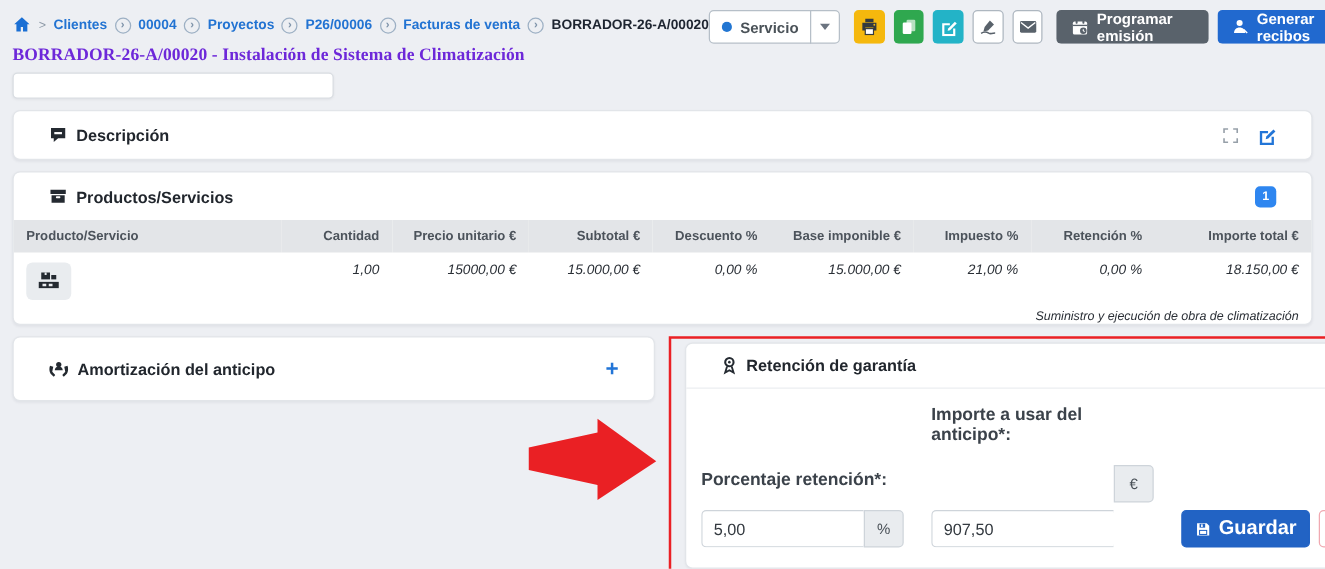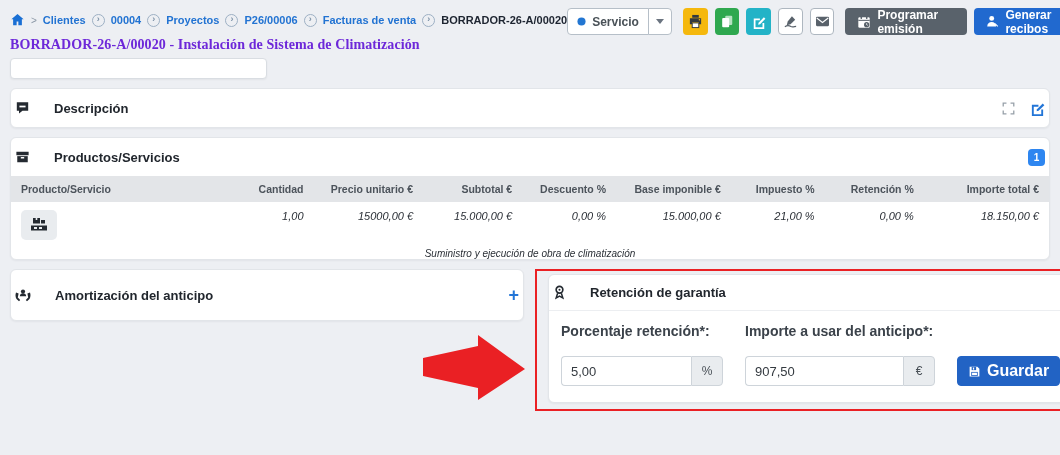--- a/index.html
+++ b/index.html
@@ -41,32 +41,32 @@
   .btn-dark   { background:#59626b; color:#fff; padding:0 11px; gap:6px; font-weight:bold; }
   .btn-blue   { background:#2169cf; color:#fff; padding:0 11px; gap:6px; font-weight:bold; }
 
   .page-title { font-size:14px; font-weight:bold; color:#6d28d9; margin:2px 0 5px; letter-spacing:.1px;font-family:Liberation Serif, serif; }
   .empty-box { width:257px; height:21px; background:#fff; border:1px solid #d9dde2;
     border-radius:4px; box-shadow:0 1px 2px rgba(0,0,0,.05); margin-bottom:9px; }
 
   
   .card { background:#fff; border:1px solid #e2e5e9; border-radius:6px;
     box-shadow:0 1px 2px rgba(16,24,40,.05); }
-  .card-header { height:38px; display:flex; align-items:center; padding:0 4px; gap:24px; }
+  .card-header { height:38px; display:flex; align-items:center; padding:0 28px; gap:7px; }
   .card-title { font-weight:bold; font-size:13px; color:#21262d; }
   .hdr-right { margin-left:auto; display:flex; align-items:center; gap:15px; }
   .mt9 { margin-top:9px; }
 
   
   .prod-table { width:100%; border-collapse:collapse; table-layout:fixed; font-size:11px;padding-left:14px; }
   .prod-table thead th { background:#e3e5e8; color:#4c535b; font-weight:bold;
     padding:7px 10px; text-align:right; font-size:10.5px; }
   .prod-table thead th:first-child { text-align:left; }
   .prod-table tbody td { padding:8px 10px 0; text-align:right; vertical-align:top; color:#2a2f36;font-style:italic; }
-  .prod-table tbody td:first-child { text-align:center; }
+  .prod-table tbody td:first-child { text-align:right; }
   .prod-icon-box { width:36px; height:30px; background:#e9ecef; border-radius:5px;
     display:flex; align-items:center; justify-content:center; cursor:pointer; }
   .prod-desc td { font-size:10px; color:#4a5158; padding:6px 10px 14px; text-align:left; }
 
   .badge-blue { background:#2e86f0; color:#fff; border-radius:4px; min-width:17px; height:17px;
     font-size:10px; display:inline-flex; align-items:center; justify-content:center;
     padding:0 4px; font-weight:bold; }
 
   
   .two-col { display:flex; margin-top:9px; align-items:flex-start; }
@@ -77,21 +77,21 @@
   .annotation-box { flex:1; margin-left:11px; margin-right:-4px; border:2px solid #ea2024;
     padding:3px 6px 6px 11px; }
   .ret-header { height:36px; border-bottom:1px solid #eceef1; }
   .ret-body { padding:12px 12px 16px; display:flex; align-items:flex-end; gap:22px; }
   .field { display:flex; flex-direction:column; }
   .field-label { font-size:14px; font-weight:bold; color:#3b424a; margin-bottom:17px; }
   .input-group { display:flex; }
   .text-input { height:30px; border:1px solid #ced4da; border-right:none; border-radius:4px 0 0 4px;
     padding:0 9px; font-size:13px; color:#343a40; font-family:"Liberation Sans",sans-serif; outline:none; }
   .in-pct { width:130px; }
-  .in-eur { width:158px; }
+  .in-eur { width:146px;margin-top:36px; }
   .addon { width:32px; height:30px; background:#e9ecef; border:1px solid #ced4da;
     border-radius:0 4px 4px 0; display:flex; align-items:center; justify-content:center;
     font-size:12px; color:#495057; }
   .ret-buttons { margin-left:auto; display:flex; gap:7px; }
   .btn-save { background:#2263c4; color:#fff; height:30px; padding:0 10px; border-radius:4px;
     font-size:16px; font-weight:bold; display:inline-flex; align-items:center; gap:6px; cursor:pointer; border:1px solid #2263c4; }
   .btn-cancel { background:#fff; color:#e4606d; height:30px; padding:0 10px; border-radius:4px;
     font-size:12px; display:inline-flex; align-items:center; gap:5px; cursor:pointer; border:1px solid #f0a9b1; }
   .x-glyph { font-weight:bold; font-size:12px; }
 

